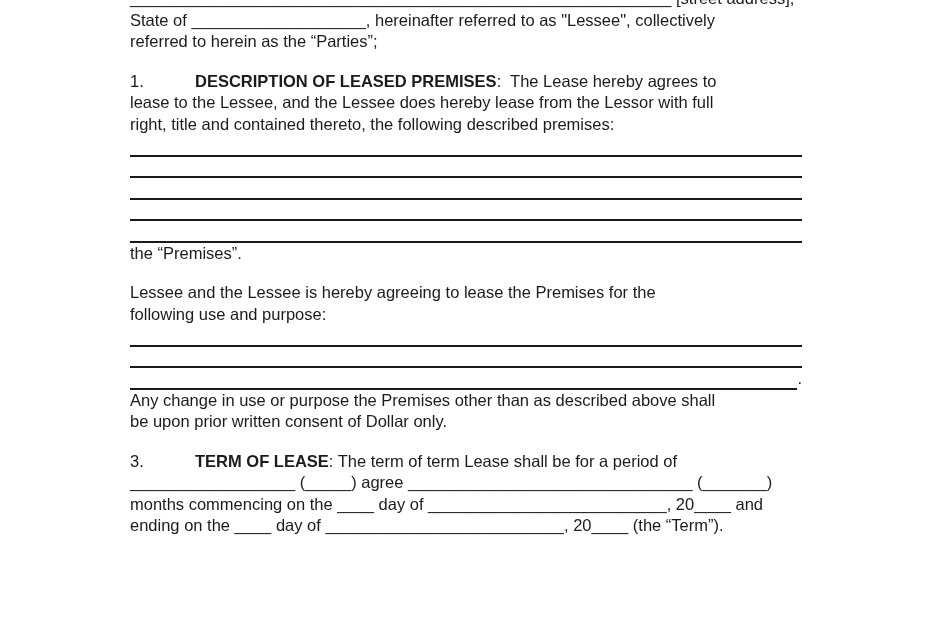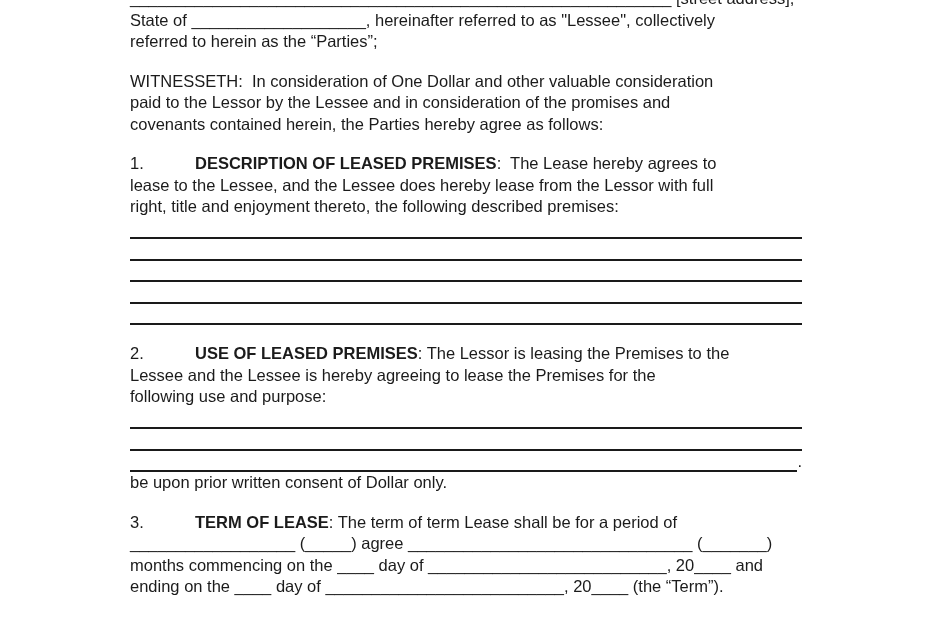--- a/index.html
+++ b/index.html
@@ -43,71 +43,67 @@
 <div class="page">
   <div class="doc">
 
     <div class="line"><span>___________________________________________________________</span><span> [street address],</span></div>
 
     <div class="para first">
       <div class="line">State of ___________________, hereinafter referred to as "Lessee", collectively</div>
       <div class="line">referred to herein as the “Parties”;</div>
     </div>
 
-    <div class="para">
-      <div class="line">WITNESSETH:  In consideration of One Dollar and other valuable consideration</div>
-      <div class="line">paid to the Lessor by the Lessee and in consideration of the promises and</div>
-      <div class="line">covenants contained herein, the Parties hereby agree as follows:</div>
-    </div>
 
     <div class="para">
       <div class="line"><span class="sec-num">1.</span><span class="sec-title">DESCRIPTION OF LEASED PREMISES</span><span>:  The Lease hereby agrees to</span></div>
       <div class="line">lease to the Lessee, and the Lessee does hereby lease from the Lessor with full</div>
-      <div class="line">right, title and enjoyment thereto, the following described premises:</div>
+      <div class="line">right, title and contained thereto, the following described premises:</div>
     </div>
 
     <div>
         <div class="rule-row">
           <div class="rule"></div>
         </div>
         <div class="rule-row">
           <div class="rule"></div>
         </div>
         <div class="rule-row">
           <div class="rule"></div>
         </div>
         <div class="rule-row">
           <div class="rule"></div>
         </div>
         <div class="rule-row">
           <div class="rule"></div>
         </div>
       </div>
 
+    <div class="line">the “Premises”.</div>
 
     <div class="para">
-      <div class="line"><span class="sec-num">2.</span><span class="sec-title">USE OF LEASED PREMISES</span><span>: The Lessor is leasing the Premises to the</span></div>
       <div class="line">Lessee and the Lessee is hereby agreeing to lease the Premises for the</div>
       <div class="line">following use and purpose:</div>
     </div>
 
     <div>
         <div class="rule-row">
           <div class="rule"></div>
         </div>
         <div class="rule-row">
           <div class="rule"></div>
         </div>
         <div class="rule-row">
           <div class="rule"></div>
           <span class="rule-end">.</span>
         </div>
       </div>
 
     <div>
+      <div class="line">Any change in use or purpose the Premises other than as described above shall</div>
       <div class="line">be upon prior written consent of Dollar only.</div>
     </div>
 
     <div class="para">
       <div class="line"><span class="sec-num">3.</span><span class="sec-title">TERM OF LEASE</span><span>: The term of term Lease shall be for a period of</span></div>
       <div class="line">__________________ (_____) agree _______________________________ (_______)</div>
       <div class="line">months commencing on the ____ day of __________________________, 20____ and</div>
       <div class="line">ending on the ____ day of __________________________, 20____ (the “Term”).</div>
     </div>
 

